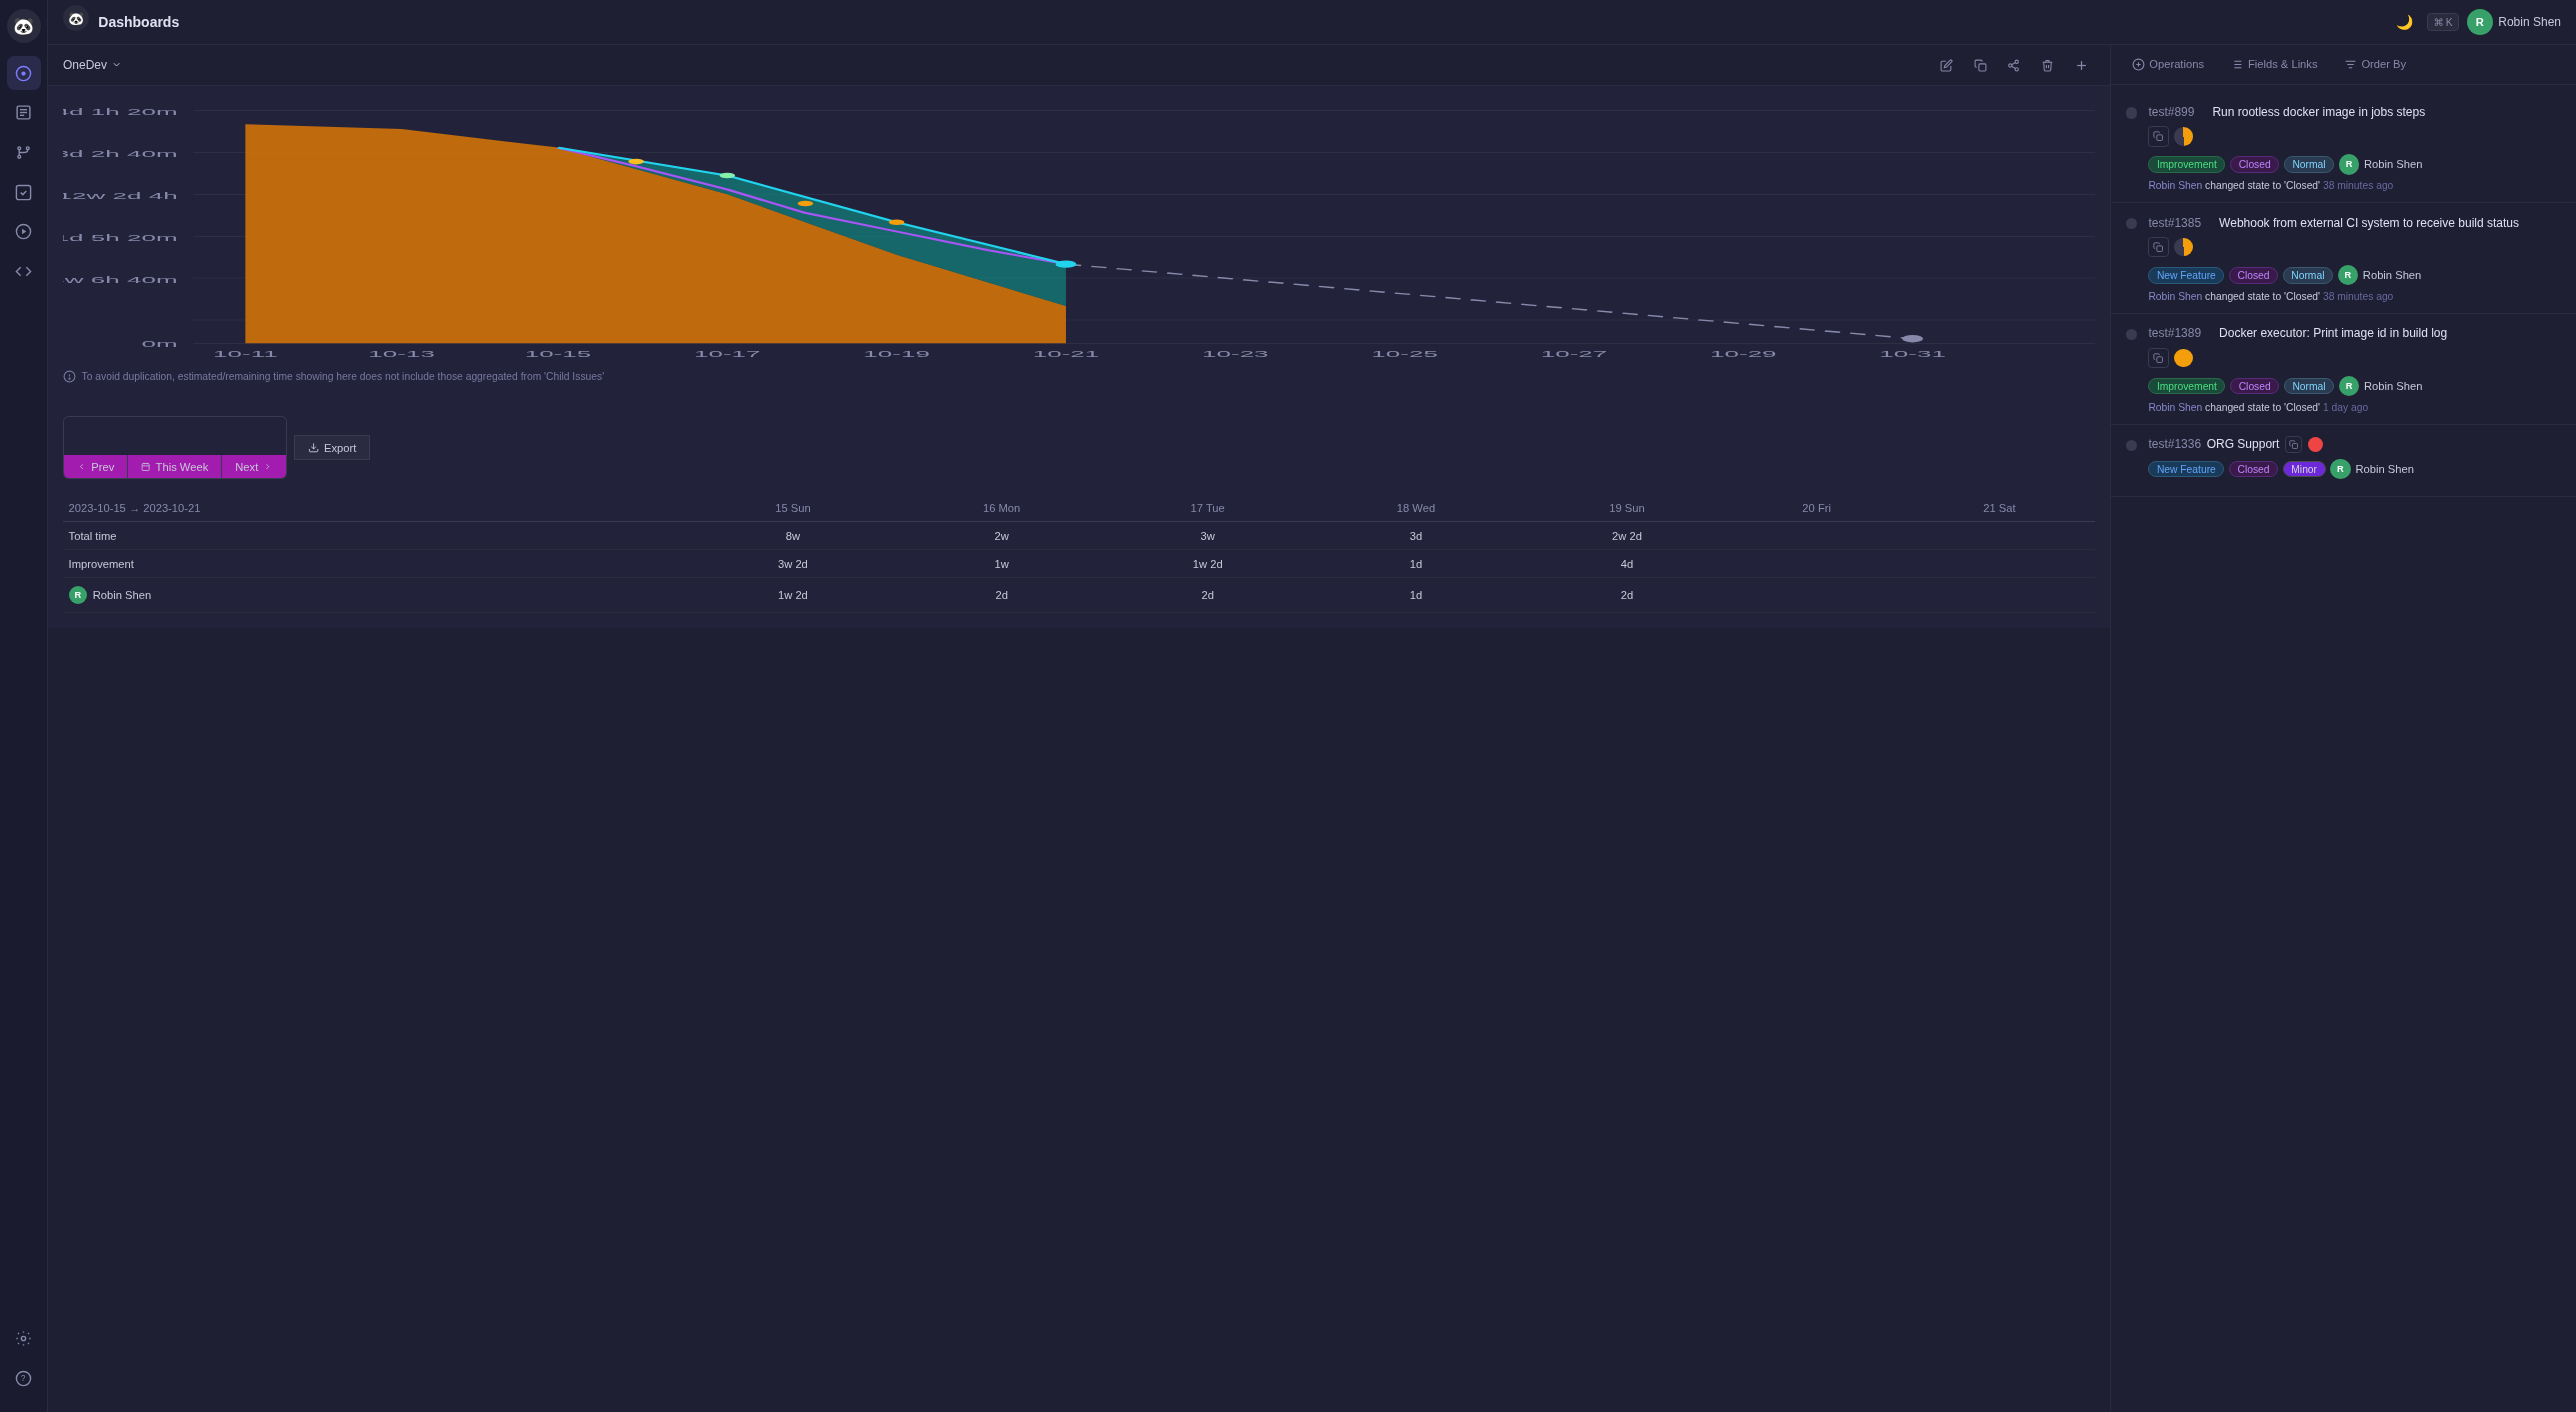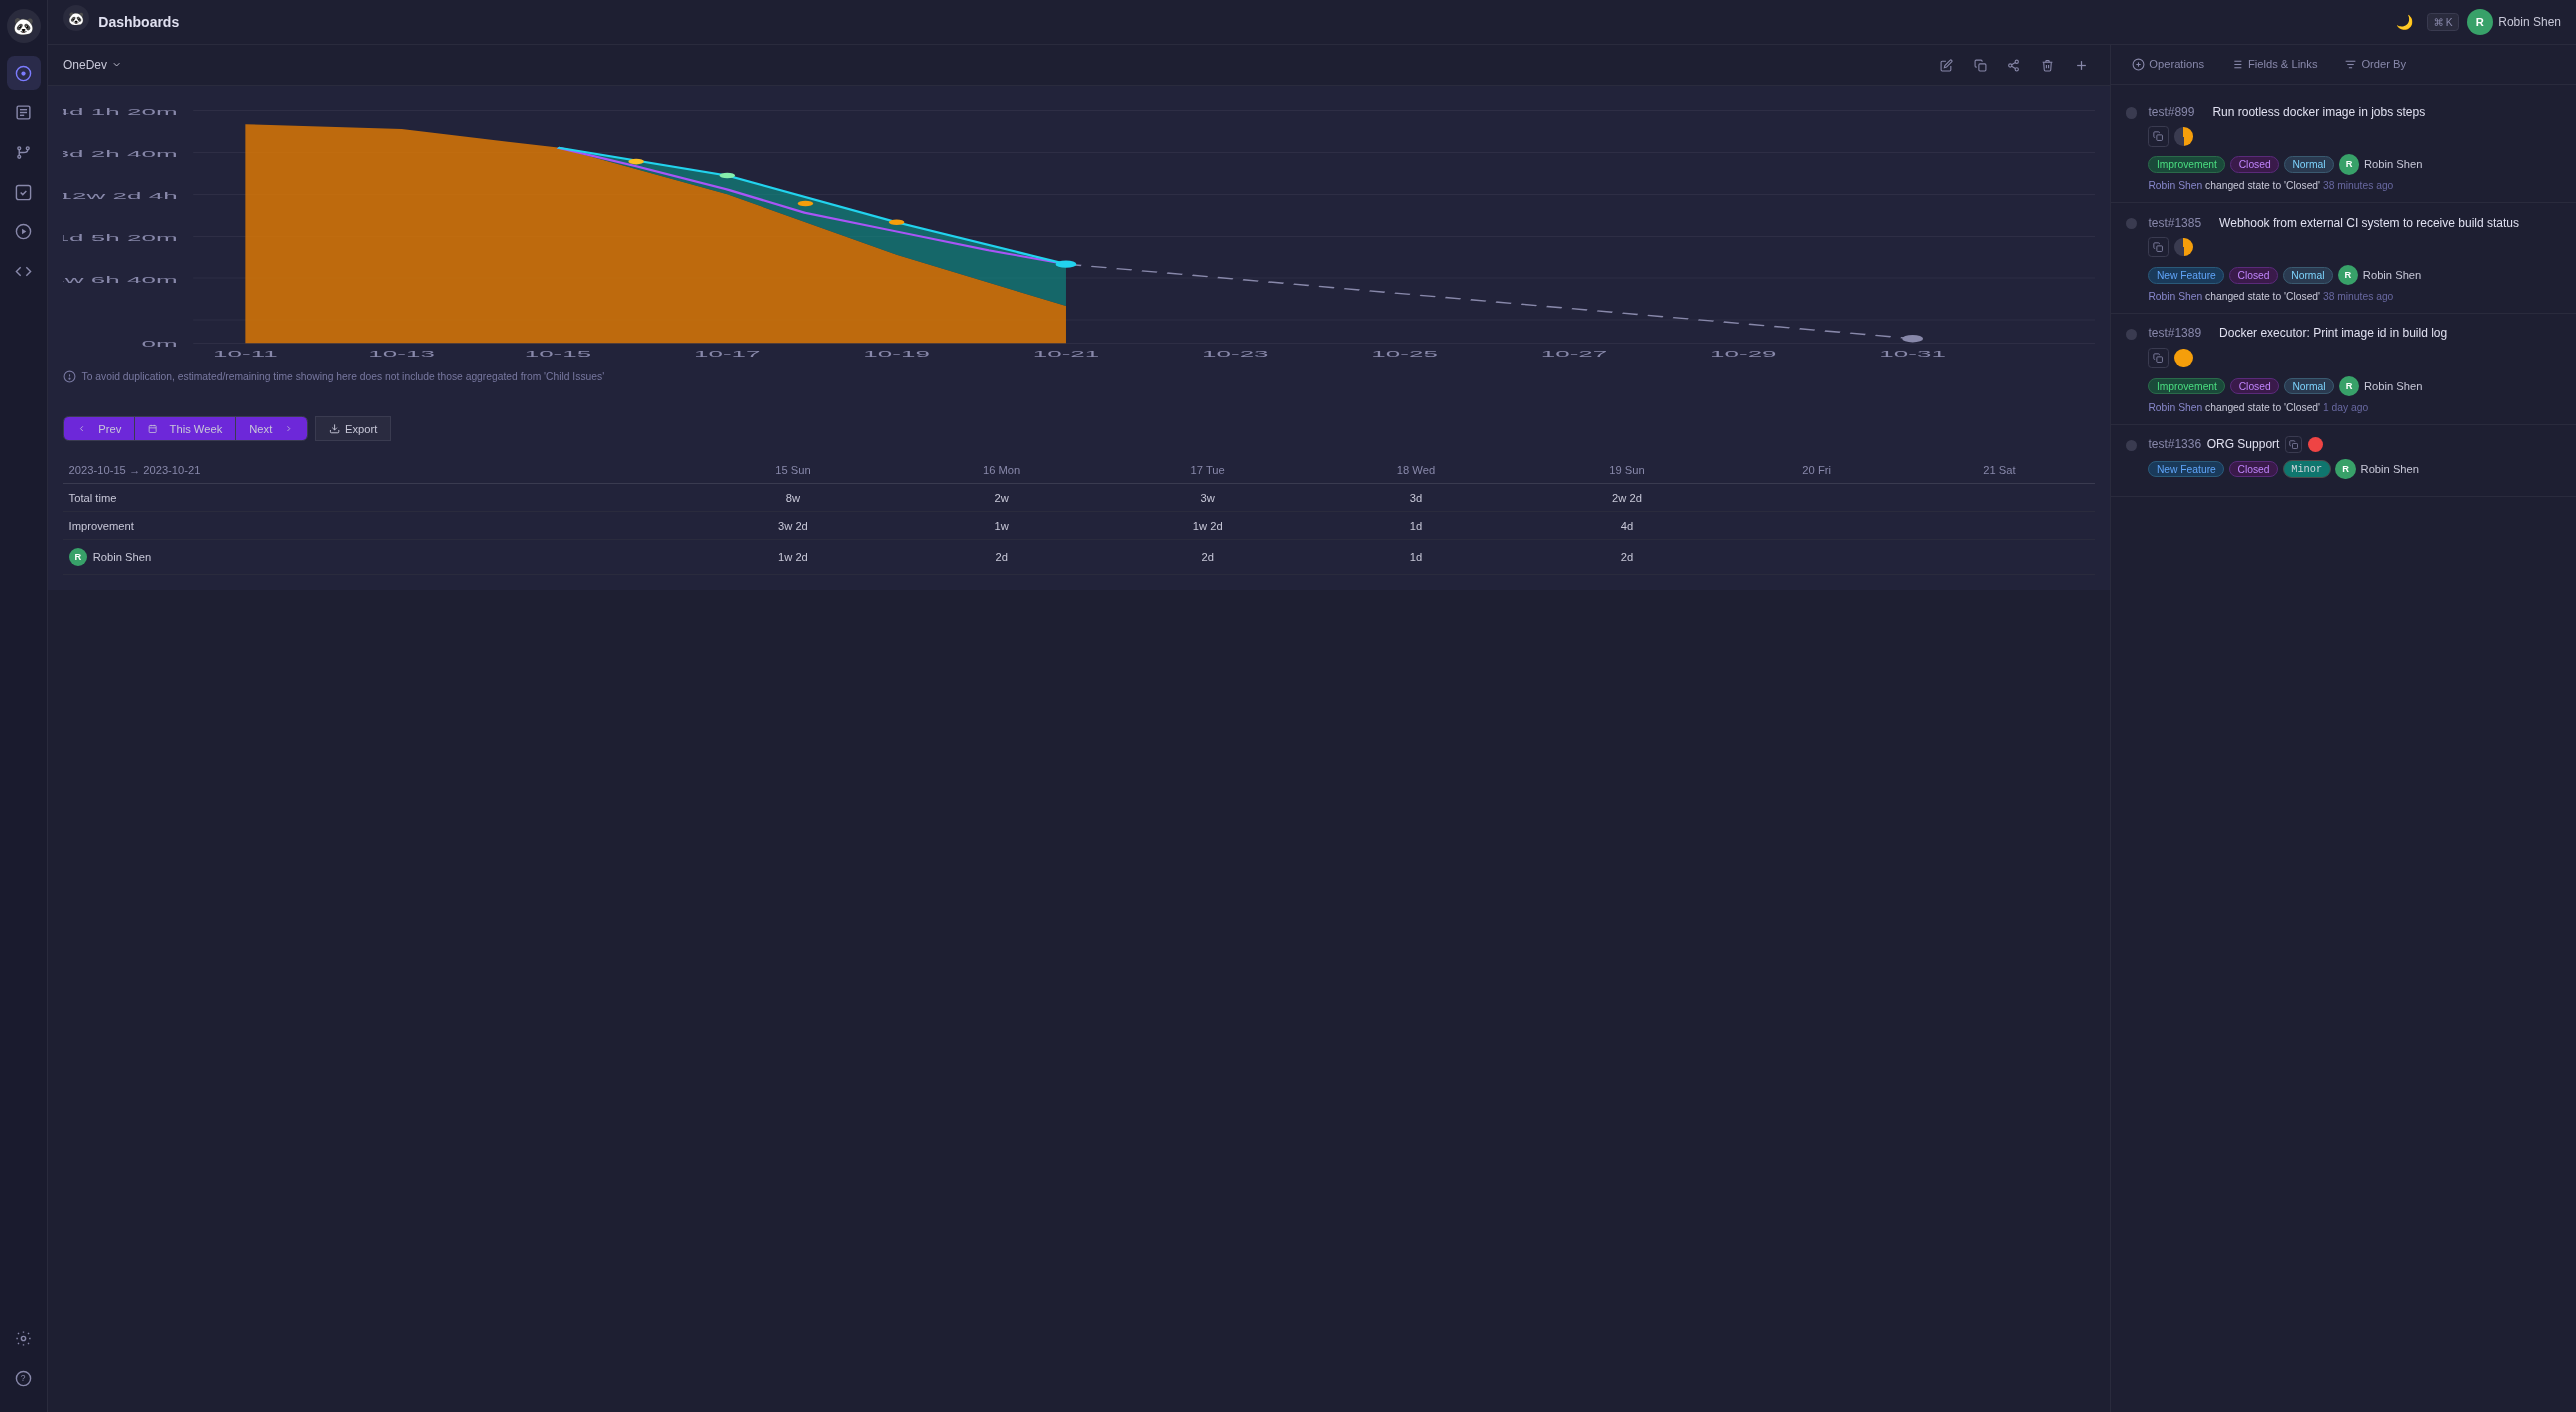--- a/index.html
+++ b/index.html
@@ -175,22 +175,22 @@
       border: 0.9px solid #3a3b50;
       border-radius: 5.6px;
       overflow: hidden;
     }
     .btn-group-item {
       padding: 5.6px 13px;
       font-size: 11.2px;
       color: #c8c8d8;
       cursor: pointer;
       border-right: 0.9px solid #3a3b50;
-      background: #6d28d9;
-      display: flex; align-items: center; gap: 12px;
+      background: #a21caf;
+      display: flex; align-items: center; gap: 5px; margin-top: 38px;
     }
     .btn-group-item:last-child { border-right: none; }
     .btn-export {
       padding: 5.6px 13px;
       font-size: 11.2px;
       color: #c8c8d8;
       cursor: pointer;
       border: 0.9px solid #3a3b50;
       border-radius: 0;
       background: #2a2b40;
@@ -286,21 +286,21 @@
     .tag {
       padding: 1.9px 7.5px;
       border-radius: 9.3px;
       font-size: 10.3px;
       font-weight: 500;
     }
     .tag-improvement { background: #1a4a3a; color: #4ade80; border: 0.9px solid #2a6a4a; }
     .tag-new-feature { background: #1a3a5a; color: #60a5fa; border: 0.9px solid #2a5a7a; }
     .tag-closed { background: #3a1a4a; color: #c084fc; border: 0.9px solid #5a2a7a; }
     .tag-normal { background: #2a3a50; color: #7dd3fc; border: 0.9px solid #3a5a70; }
-    .tag-minor { background: #0f766e; color: #d1d5db; border: 0.9px solid #4a4a4a; font-family: Liberation Mono, monospace; }
+    .tag-minor { background: #6d28d9; color: #d1d5db; border: 0.9px solid #4a4a4a; }
     .issue-activity {
       font-size: 10.3px; color: #6868888; margin-top: 3.7px;
     }
     .issue-activity span.actor { color: #8888cc; }
     .issue-activity span.time { color: #6868a0; }
 
     
     ::-webkit-scrollbar { width: 5.6px; }
     ::-webkit-scrollbar-track { background: #1a1b2e; }
     ::-webkit-scrollbar-thumb { background: #3a3b50; border-radius: 2.8px; }

